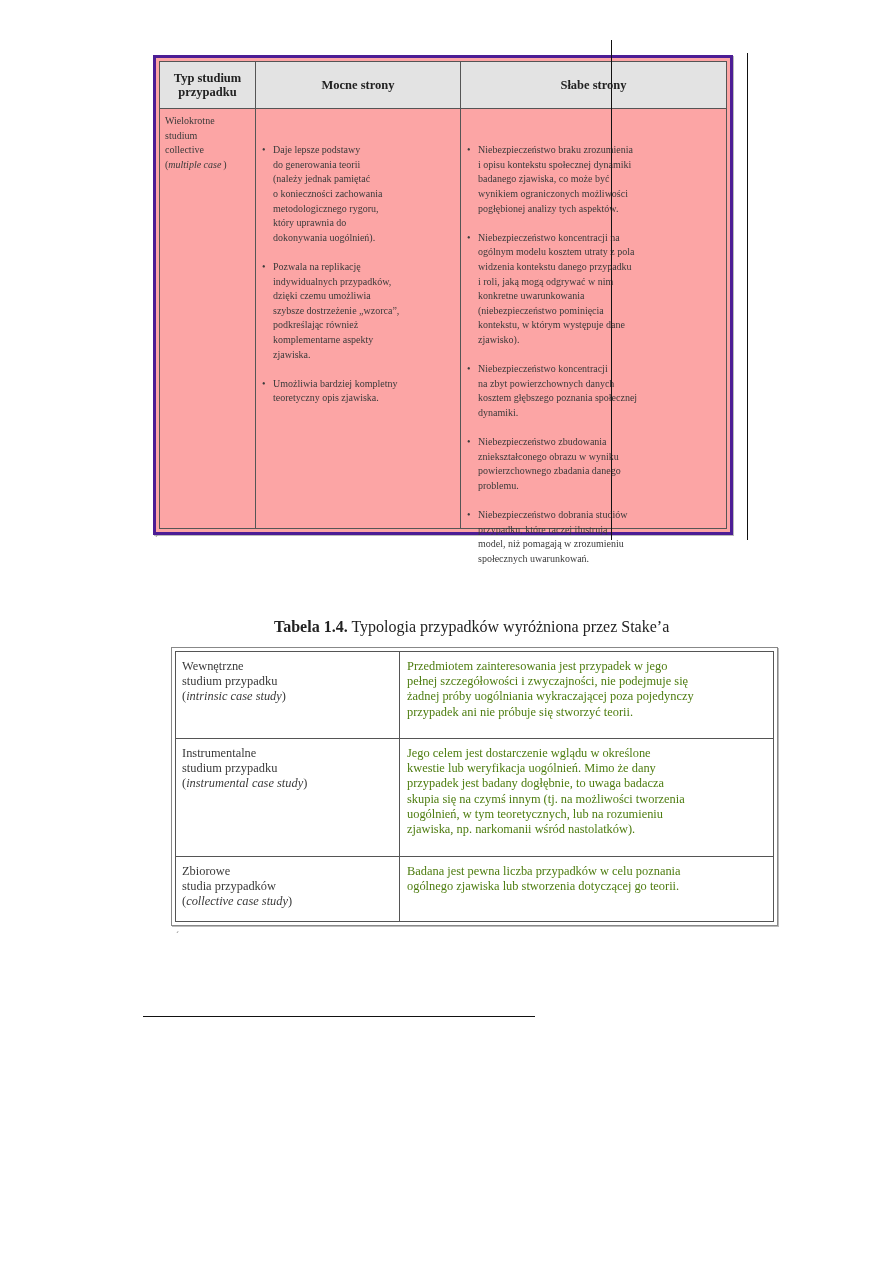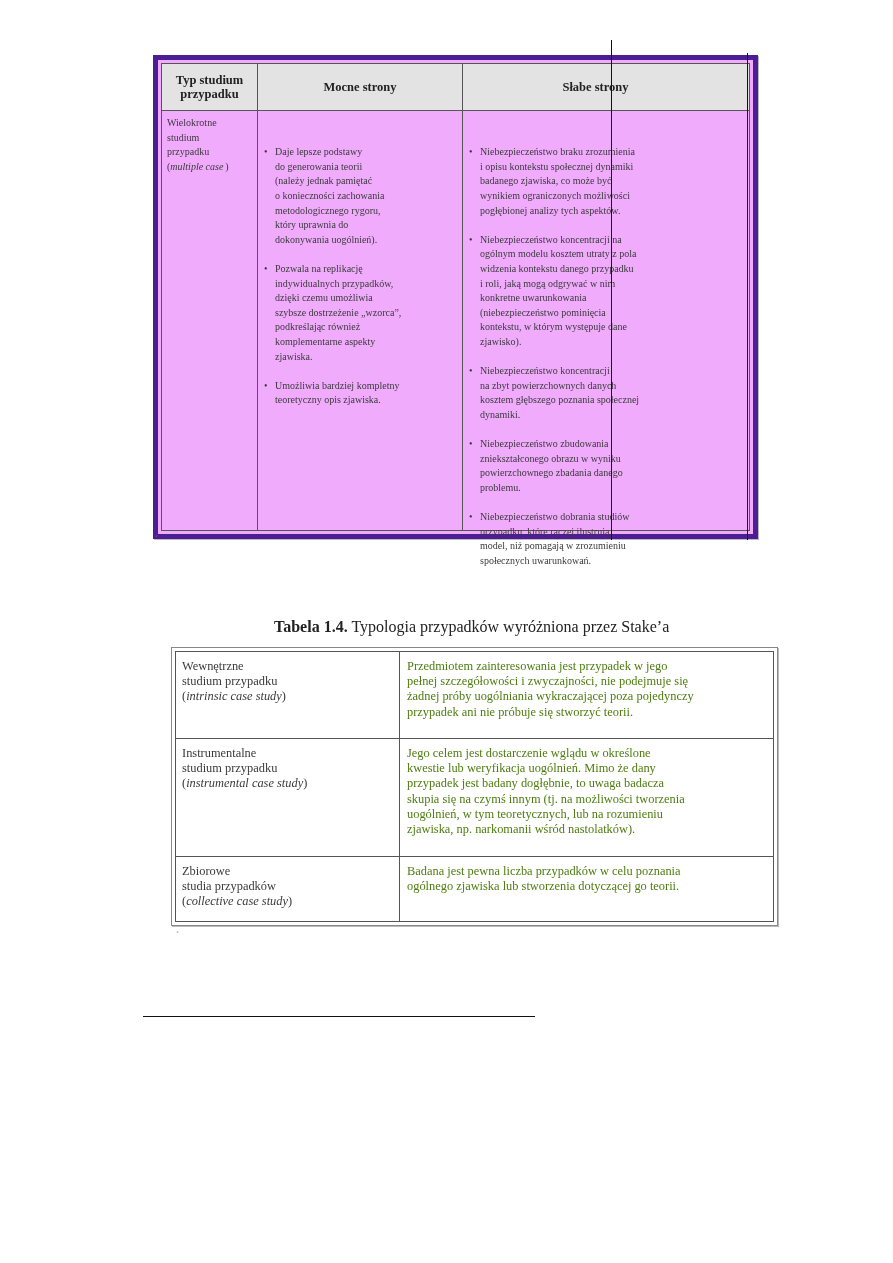--- a/index.html
+++ b/index.html
@@ -6,23 +6,22 @@
   body {
     width: 893px; height: 1263px; background: #ffffff; position: relative;
     font-family: "Liberation Serif", "DejaVu Serif", serif; color: #333;
     overflow: hidden;
   }
   .abs { position: absolute; }
 
   
   .t1-outer {
     left: 153px; top: 55px; width: 574px; height: 474px;
-    border: 5px solid #4c1d95; box-shadow: 1px 1px 0 #bbb;
-    background: #f0abfc;
-    padding-left: 21px;
+    border: 3px solid #4c1d95; box-shadow: 1px 1px 0 #bbb;
+    background: #fca5a5;
   }
   .t1-inner {
     position: absolute; left: 3px; top: 3px; right: 3px; bottom: 3px;
     border: 1px solid #555;
   }
   .t1-head {
     position: absolute; left: 0; top: 0; right: 0; height: 46px;
     background: #e3e3e3; border-bottom: 1px solid #555;
   }
   .t1-col-div { position: absolute; top: 0; bottom: 0; width: 1px; background: #555; }
@@ -82,21 +81,21 @@
     <div class="t1-col-div" style="left:95px"></div>
     <div class="t1-col-div" style="left:300px"></div>
 
     <div class="t1-h" style="left:0;width:95px;">Typ studium przypadku</div>
     <div class="t1-h" style="left:96px;width:204px;">Mocne strony</div>
     <div class="t1-h" style="left:301px;width:265px;">Słabe strony</div>
 
     <div class="t1-cell" style="left:5px;width:88px;">
       <div>Wielokrotne</div>
       <div>studium</div>
-      <div>przypadku</div>
+      <div>collective</div>
       <div>(<span class="it" style="display:inline-block;width:55px;">multiple case</span>)</div>
     </div>
 
     <div class="t1-cell ws-pre" style="left:101px;width:200px;">
       <ul class="bul">
         <li>Daje lepsze podstawy
 do generowania teorii
 (należy jednak pamiętać
 o konieczności zachowania
 metodologicznego rygoru,

